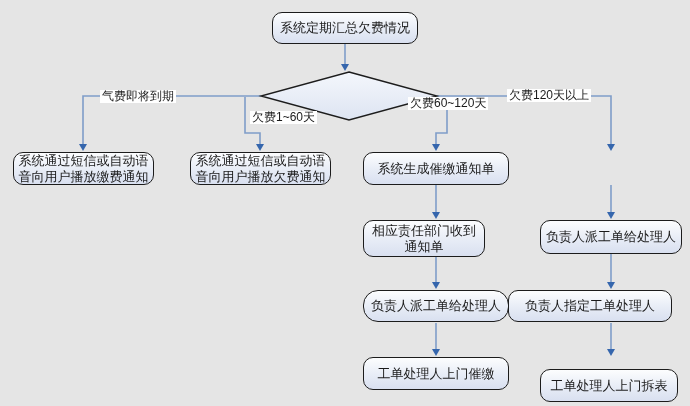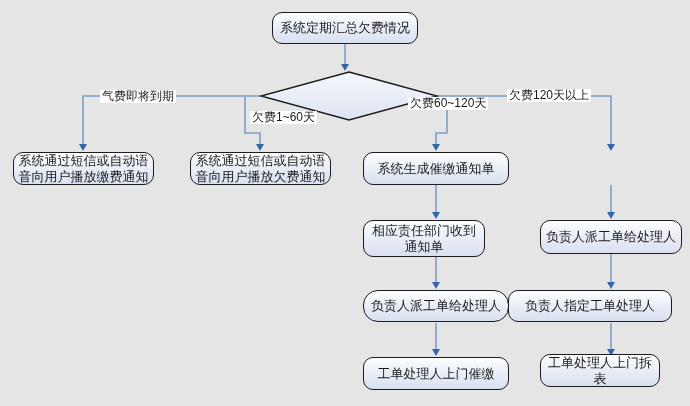--- a/index.html
+++ b/index.html
@@ -102,17 +102,17 @@
   <div class="node" style="left:363px;top:357px;width:146px;height:33px;">
     <span>工单处理人上门催缴</span>
   </div>
 
   <div class="node" style="left:540px;top:220px;width:142px;height:34px;">
     <span>负责人派工单给处理人</span>
   </div>
   <div class="node" style="left:508px;top:290px;width:164px;height:32px;align-items:center;">
     <span>负责人指定工单处理人</span>
   </div>
-  <div class="node" style="left:540px;top:354px;width:120px;height:33px;">
+  <div class="node" style="left:540px;top:369px;width:138px;height:33px;">
     <span>工单处理人上门拆表</span>
   </div>
 
 </div>
 
 </body></html>

